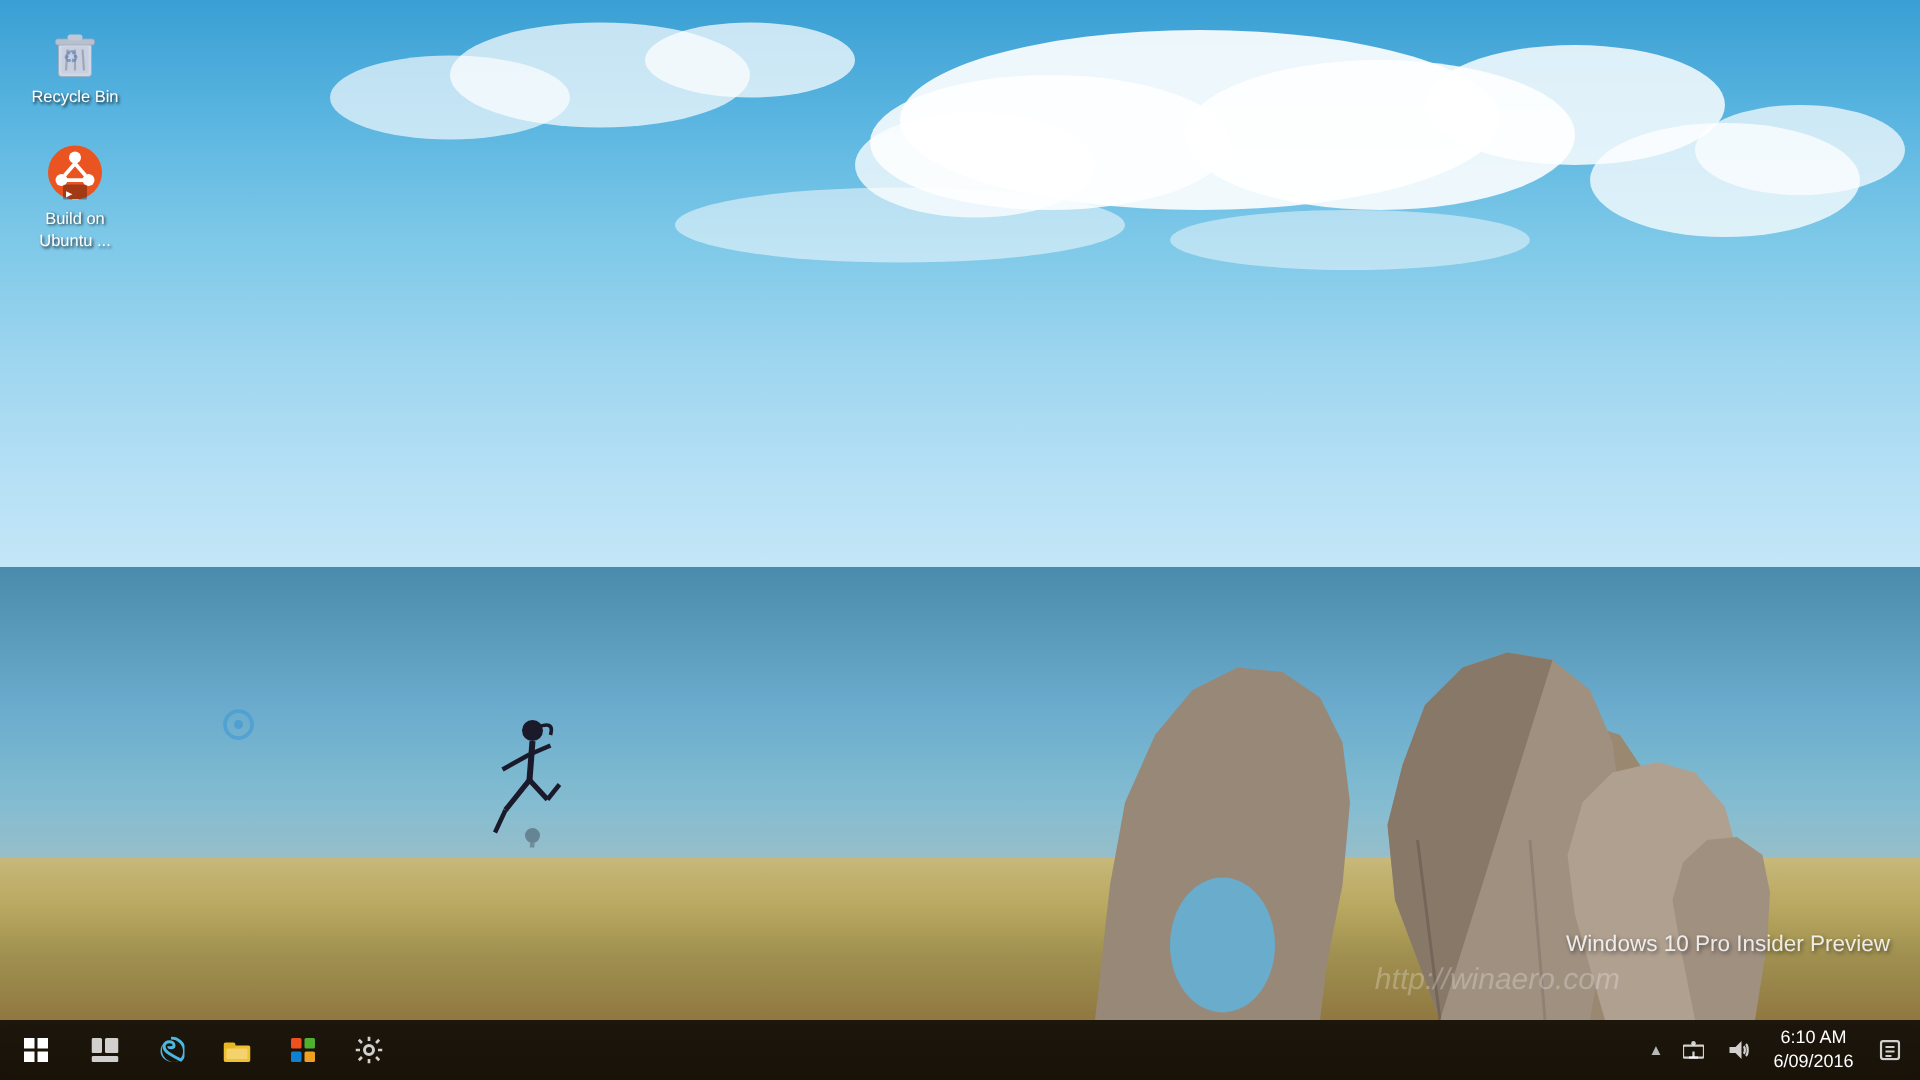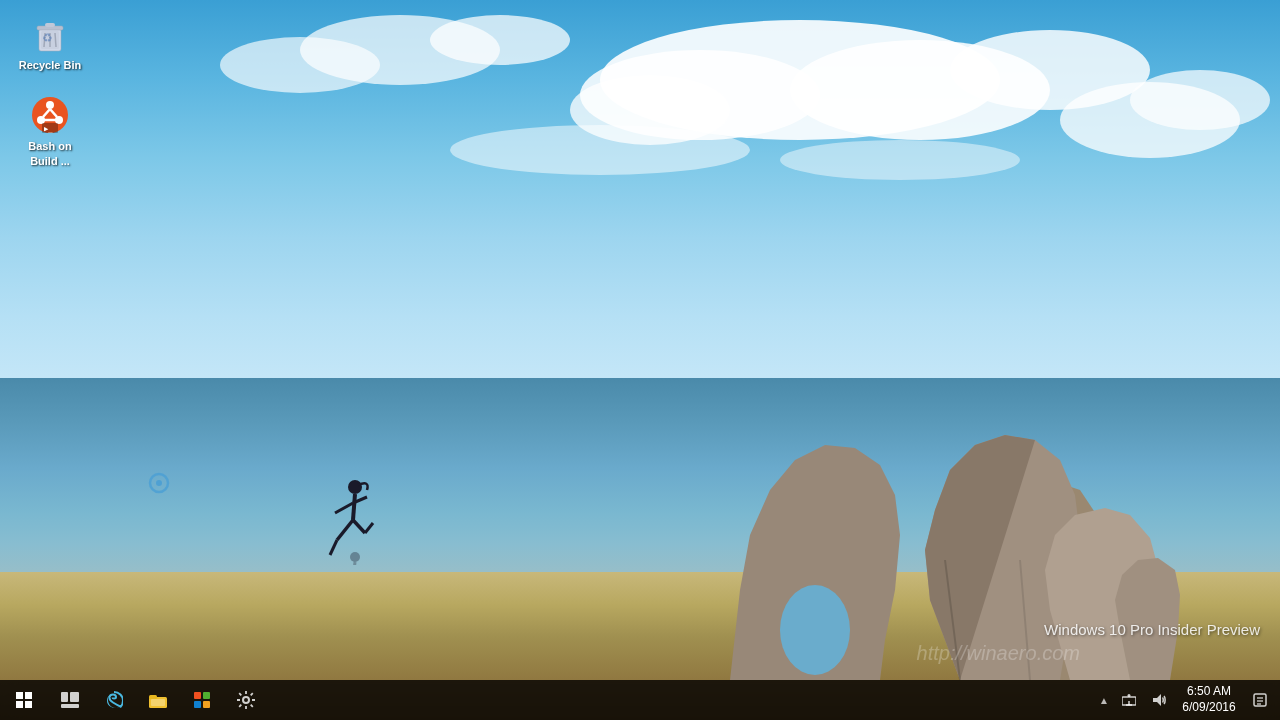--- a/index.html
+++ b/index.html
@@ -118,21 +118,20 @@
       font-size: 32px;
     }
 
     .icon-label {
       color: white;
       font-size: 11px;
       text-align: center;
       text-shadow: 1px 1px 2px rgba(0,0,0,0.8);
       line-height: 1.3;
       word-break: break-word;
-      font-weight: bold;
     }
 
     
     .taskbar {
       position: absolute;
       bottom: 0;
       left: 0;
       width: 100%;
       height: 40px;
       background: rgba(0, 0, 0, 0.75);
@@ -362,21 +361,21 @@
           <circle cx="29" cy="25" r="4" fill="white"></circle>
 
           <line x1="20" y1="14" x2="13" y2="22" stroke="white" stroke-width="2.5"></line>
           <line x1="20" y1="14" x2="27" y2="22" stroke="white" stroke-width="2.5"></line>
           <line x1="14" y1="25" x2="26" y2="25" stroke="white" stroke-width="2.5"></line>
 
           <rect x="12" y="28" width="16" height="10" rx="1" fill="rgba(0,0,0,0.3)"></rect>
           <text x="14" y="36" font-size="7" fill="white" font-family="monospace">▶_</text>
         </svg>
       </div>
-      <div class="icon-label">Bash on Build ...</div>
+      <div class="icon-label">Build on Ubuntu ...</div>
     </div>
 
   </div>
 
   <div class="taskbar">
 
     <div class="taskbar-left">
 
       <div class="start-button">
         <div class="start-icon">
@@ -443,21 +442,21 @@
 
       <div class="tray-icon">
         <svg width="14" height="14" viewBox="0 0 14 14">
           <polygon points="1,5 5,5 9,1 9,13 5,9 1,9" fill="rgba(255,255,255,0.8)"></polygon>
           <path d="M10.5,4.5 C11.5,5.5 11.5,8.5 10.5,9.5" stroke="rgba(255,255,255,0.8)" stroke-width="1.5" fill="none"></path>
           <path d="M12,3 C13.5,4.5 13.5,9.5 12,11" stroke="rgba(255,255,255,0.8)" stroke-width="1.5" fill="none"></path>
         </svg>
       </div>
 
       <div class="clock-area">
-        <div class="clock-time">6:50 AM</div>
+        <div class="clock-time">6:10 AM</div>
         <div class="clock-date">6/09/2016</div>
       </div>
 
       <div class="notification-btn">
         <svg width="14" height="14" viewBox="0 0 14 14">
           <rect x="1" y="1" width="12" height="12" rx="1.5" fill="none" stroke="rgba(255,255,255,0.8)" stroke-width="1.5"></rect>
           <line x1="4" y1="5" x2="10" y2="5" stroke="rgba(255,255,255,0.8)" stroke-width="1.3"></line>
           <line x1="4" y1="8" x2="10" y2="8" stroke="rgba(255,255,255,0.8)" stroke-width="1.3"></line>
           <line x1="4" y1="11" x2="8" y2="11" stroke="rgba(255,255,255,0.8)" stroke-width="1.3"></line>
         </svg>

